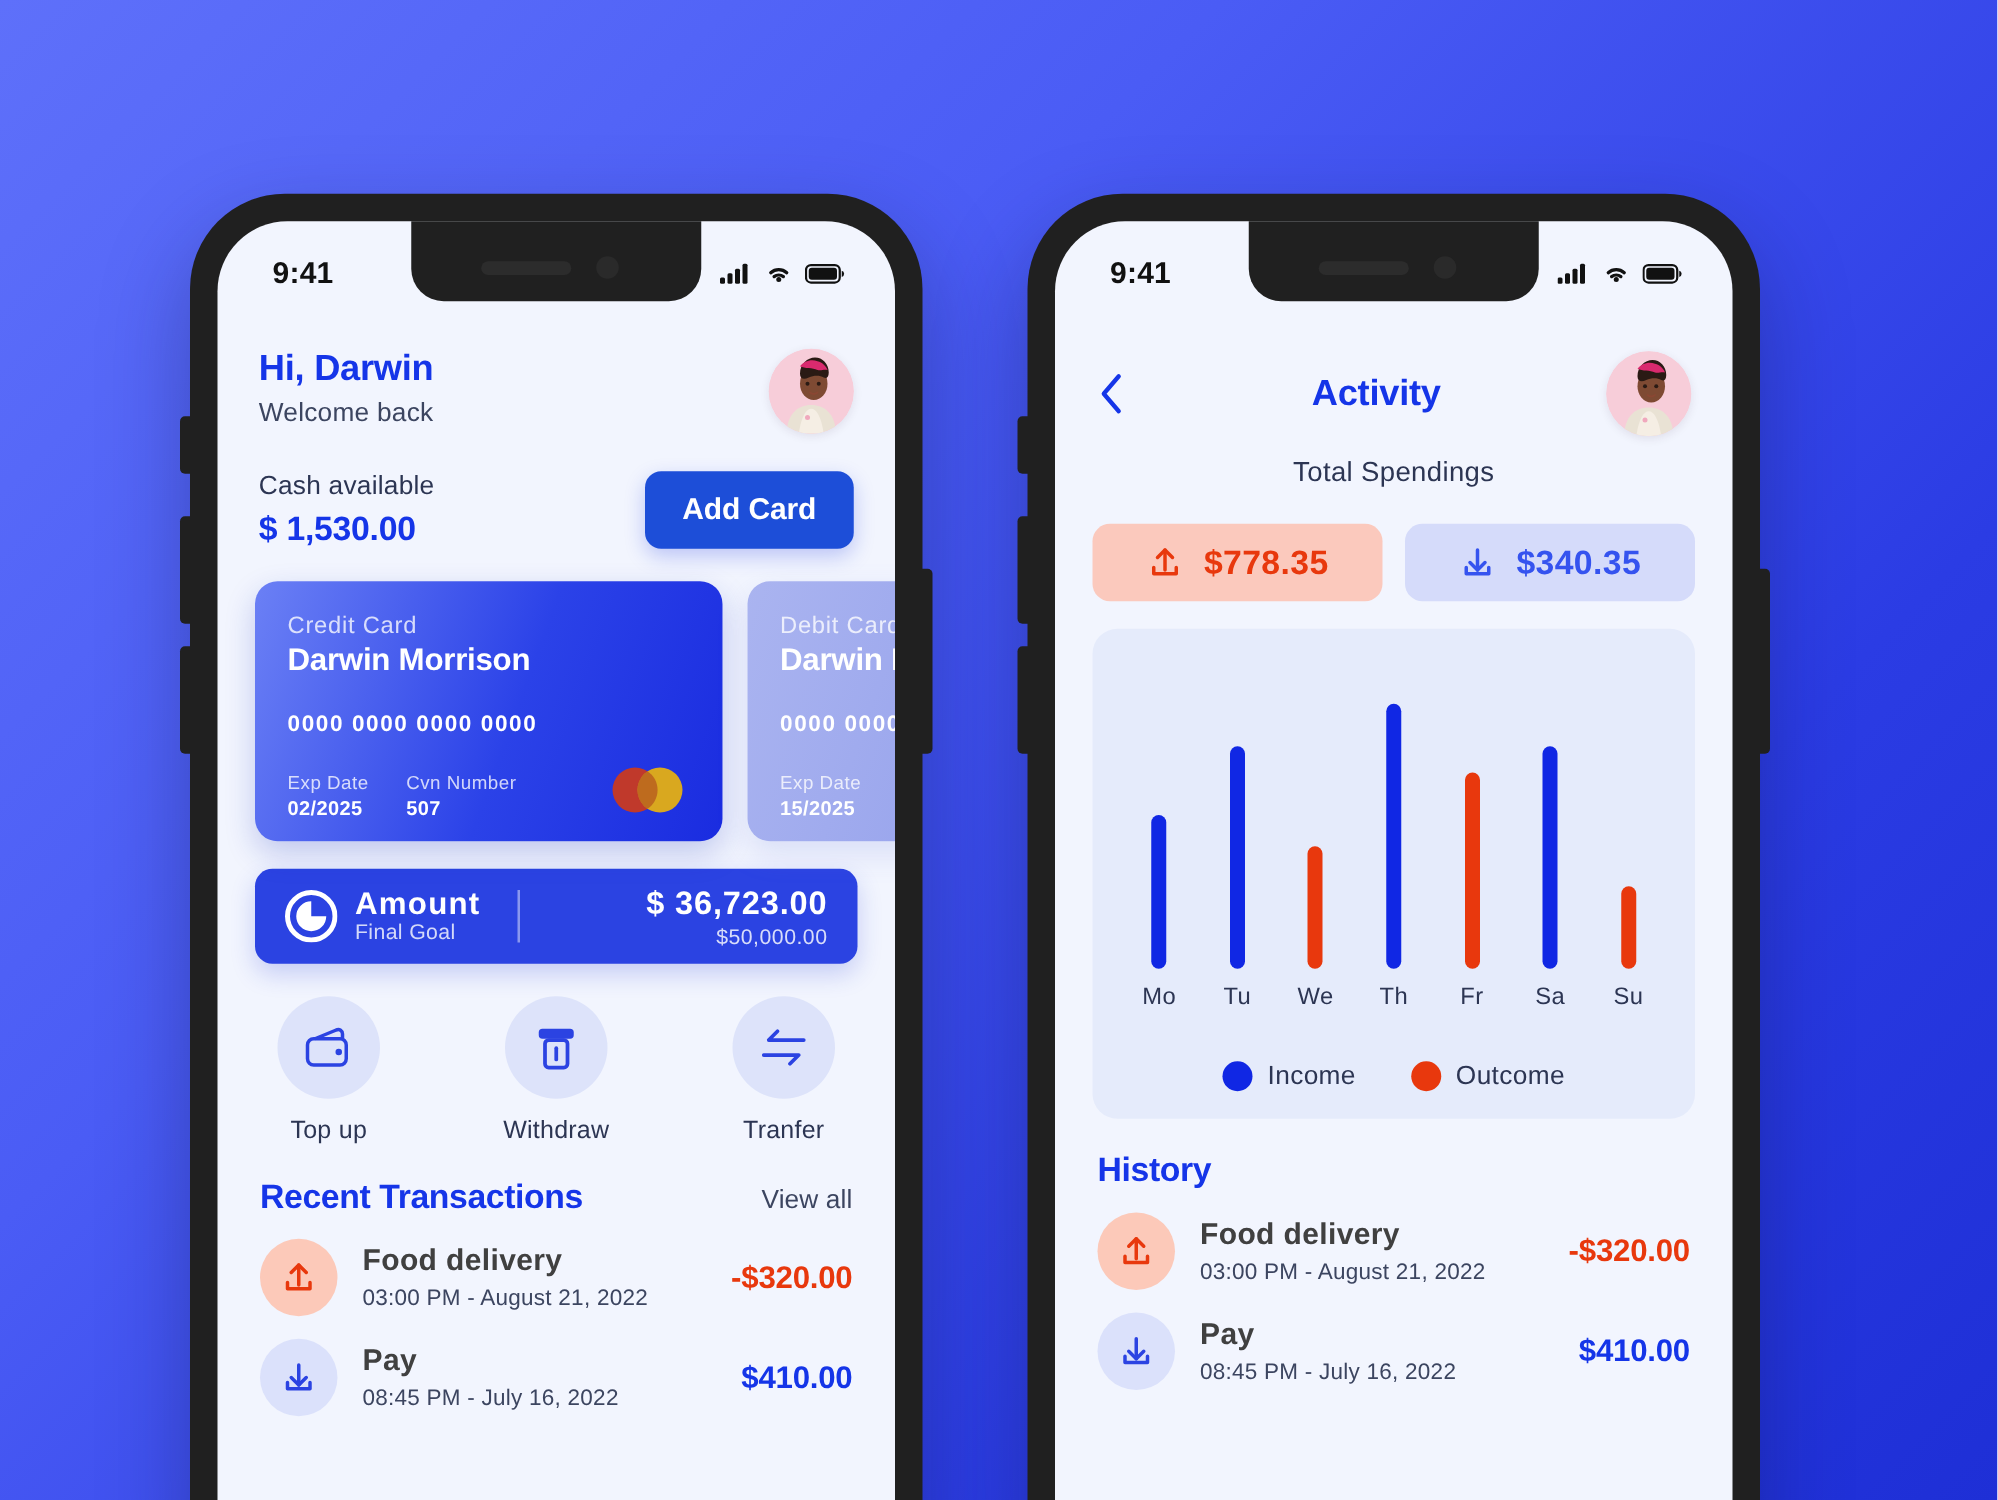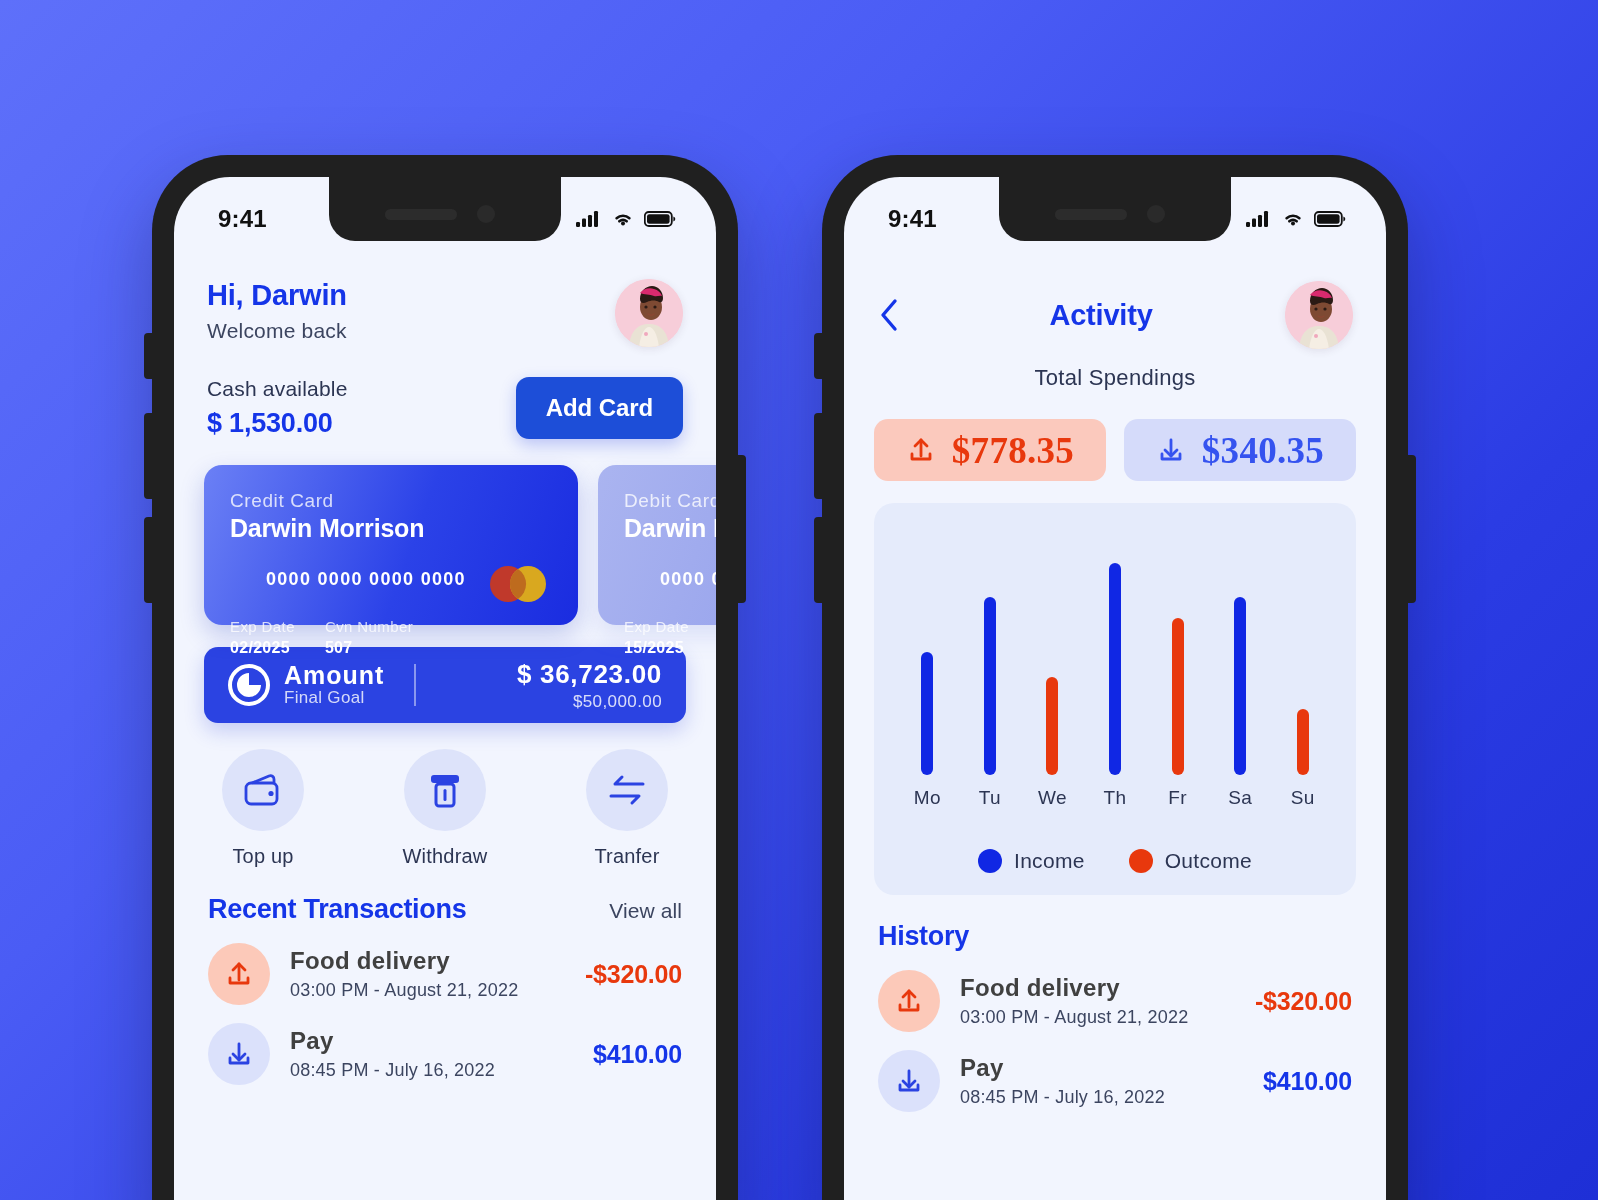--- a/index.html
+++ b/index.html
@@ -108,36 +108,36 @@
     letter-spacing: -.1px;
     box-shadow: 0 6px 16px rgba(24,50,223,.25);
   }
 
   
   .cards-row {
     display: flex; gap: 20px; margin-top: 26px;
   }
   .bankcard {
     flex: none;
-    width: 374px; height: 160px;
+    width: 374px; height: 208px;
     border-radius: 18px;
     padding: 25px 26px 22px 26px;
     position: relative; color: #fff;
     box-shadow: 0 10px 24px rgba(25,45,180,.22);
   }
   .bankcard.credit {
     background: linear-gradient(110deg, #6b80f5 0%, #2b42e8 55%, #1a2ce0 100%);
   }
   .bankcard.debit {
     background: linear-gradient(110deg, #aab4f0 0%, #96a2ec 60%, #8e9aea 100%);
     box-shadow: 0 10px 24px rgba(120,135,220,.2);
   }
   .bc-type { font-size: 19px; color: rgba(255,255,255,.78); letter-spacing: .6px; }
   .bc-name { font-size: 25px; font-weight: 700; margin-top: 2px; letter-spacing: -.2px; }
-  .bc-number { font-size: 18px; font-weight: 700; letter-spacing: 1.3px; margin-top: 26px; margin-left: 36px; }
+  .bc-number { font-size: 18px; font-weight: 700; letter-spacing: 1.3px; margin-top: 26px; }
   .bc-foot { display: flex; gap: 30px; margin-top: 28px; }
   .bc-foot .lbl { font-size: 15px; color: rgba(255,255,255,.78); letter-spacing: .4px; }
   .bc-foot .val { font-size: 16px; font-weight: 700; margin-top: 4px; letter-spacing: .3px; }
   .mc-logo { position: absolute; right: 26px; bottom: 22px; width: 66px; height: 38px; }
 
   
   .amount-bar {
     margin-top: 22px;
     background: #2b43e2; border-radius: 14px;
     height: 76px;
@@ -209,21 +209,21 @@
   .spend-val { font-size: 38px; font-weight: 700; color: #1535e8; margin-top: 6px; letter-spacing: -.3px; }
 
   .pills { display: flex; gap: 18px; margin-top: 28px; }
   .pill {
     flex: 1; height: 62px; border-radius: 14px;
     display: flex; align-items: center; justify-content: center; gap: 16px;
     cursor: pointer;
   }
   .pill.out { background: #fbc9bd; }
   .pill.in  { background: #d5dbfa; }
-  .pill .pv { font-size: 37px; font-weight: 700; letter-spacing: .3px; font-family: Liberation Serif, serif; }
+  .pill .pv { font-size: 27px; font-weight: 700; letter-spacing: .3px; }
   .pill.out .pv { color: #e8380d; }
   .pill.in  .pv { color: #3553ef; }
 
   
   .analytic {
     margin-top: 22px;
     background: #e5ebfb; border-radius: 20px;
     padding: 24px 22px 22px 22px;
     position: relative;
   }

